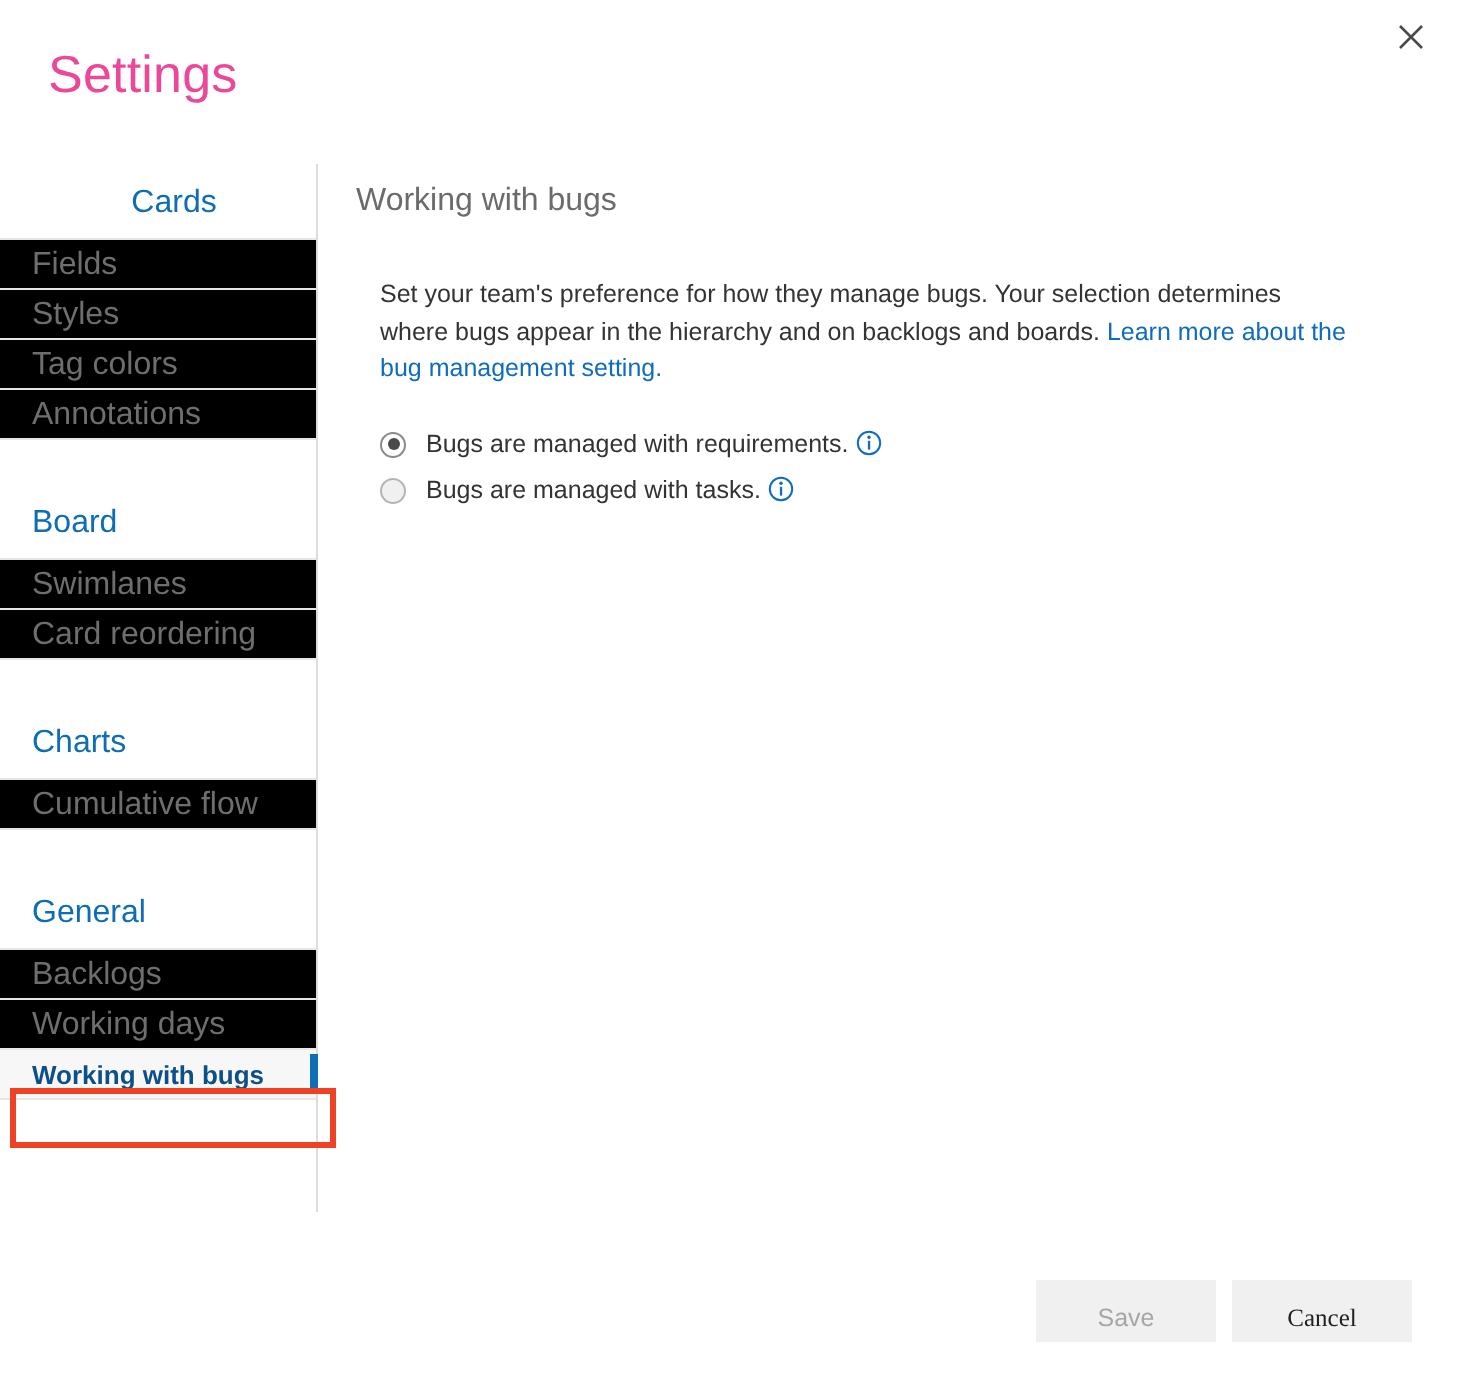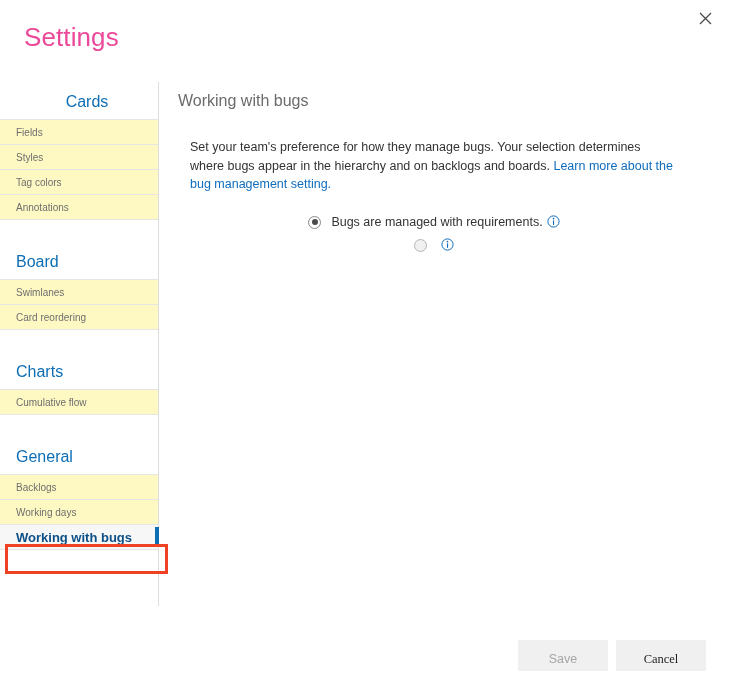--- a/index.html
+++ b/index.html
@@ -73,30 +73,30 @@
     line-height: 44px;
     box-sizing: border-box;
     border-bottom: 1px solid #e6e6e6;
   }
   .group-header.first {
     height: 38px;
     line-height: 40px;
     text-align: center;
   }
   .nav-item {
-    font-size: 10px;
+    font-size: 16px;
     color: #6e6e6e;
     padding-left: 16px;
     height: 25px;
     line-height: 25px;
     box-sizing: border-box;
     border-bottom: 1px solid #e6e6e6;
     cursor: pointer;
     position: relative;
-    background: #fef9c3;
+    background: #000000;
     white-space: nowrap;
   }
   .nav-item.selected {
     background: #f7f7f7;
     color: #0d4f87;
     font-weight: bold;
     font-size: 13px;
   }
   .nav-item.selected .accent-bar {
     position: absolute;
@@ -155,21 +155,20 @@
   .radio-list {
     margin-top: 18px;
     margin-left: 12px;
   }
   .radio-row {
     display: flex;
     align-items: center;
     height: 21px;
     margin-bottom: 2px;
     cursor: pointer;
-    justify-content: center;
   }
   .radio-mark {
     width: 13px;
     height: 13px;
     border-radius: 50%;
     border: 1px solid #b5b5b5;
     background: #f0f0f0;
     box-sizing: border-box;
     flex: 0 0 auto;
     position: relative;
@@ -286,21 +285,21 @@
       <div class="radio-row checked">
         <span class="radio-mark"></span>
         <span class="radio-label"><span>Bugs are managed with requirements.</span><span class="info-icon"><svg width="13" height="13" viewBox="0 0 13 13">
               <circle cx="6.5" cy="6.5" r="5.6" fill="none" stroke="#0f6cbd" stroke-width="1"></circle>
               <circle cx="6.5" cy="3.6" r="0.85" fill="#0f6cbd"></circle>
               <rect x="5.95" y="5.4" width="1.15" height="4.4" fill="#0f6cbd"></rect>
             </svg></span></span>
       </div>
       <div class="radio-row">
         <span class="radio-mark"></span>
-        <span class="radio-label"><span class="info-icon"><svg width="13" height="13" viewBox="0 0 13 13">
+        <span class="radio-label"><span>Bugs are managed with tasks.</span><span class="info-icon"><svg width="13" height="13" viewBox="0 0 13 13">
               <circle cx="6.5" cy="6.5" r="5.6" fill="none" stroke="#0f6cbd" stroke-width="1"></circle>
               <circle cx="6.5" cy="3.6" r="0.85" fill="#0f6cbd"></circle>
               <rect x="5.95" y="5.4" width="1.15" height="4.4" fill="#0f6cbd"></rect>
             </svg></span></span>
       </div>
     </div>
 </main>
 
 <div class="footer">
   <button class="btn save">Save</button>

